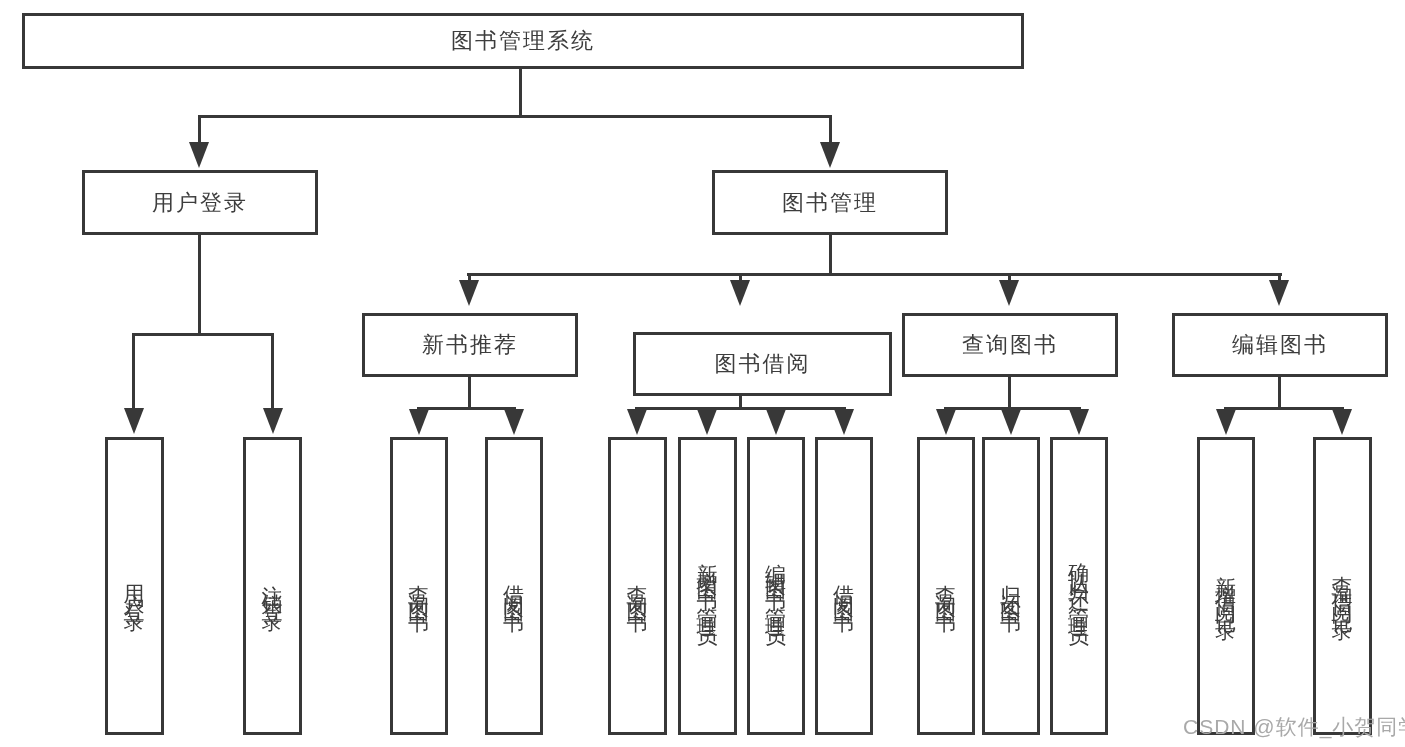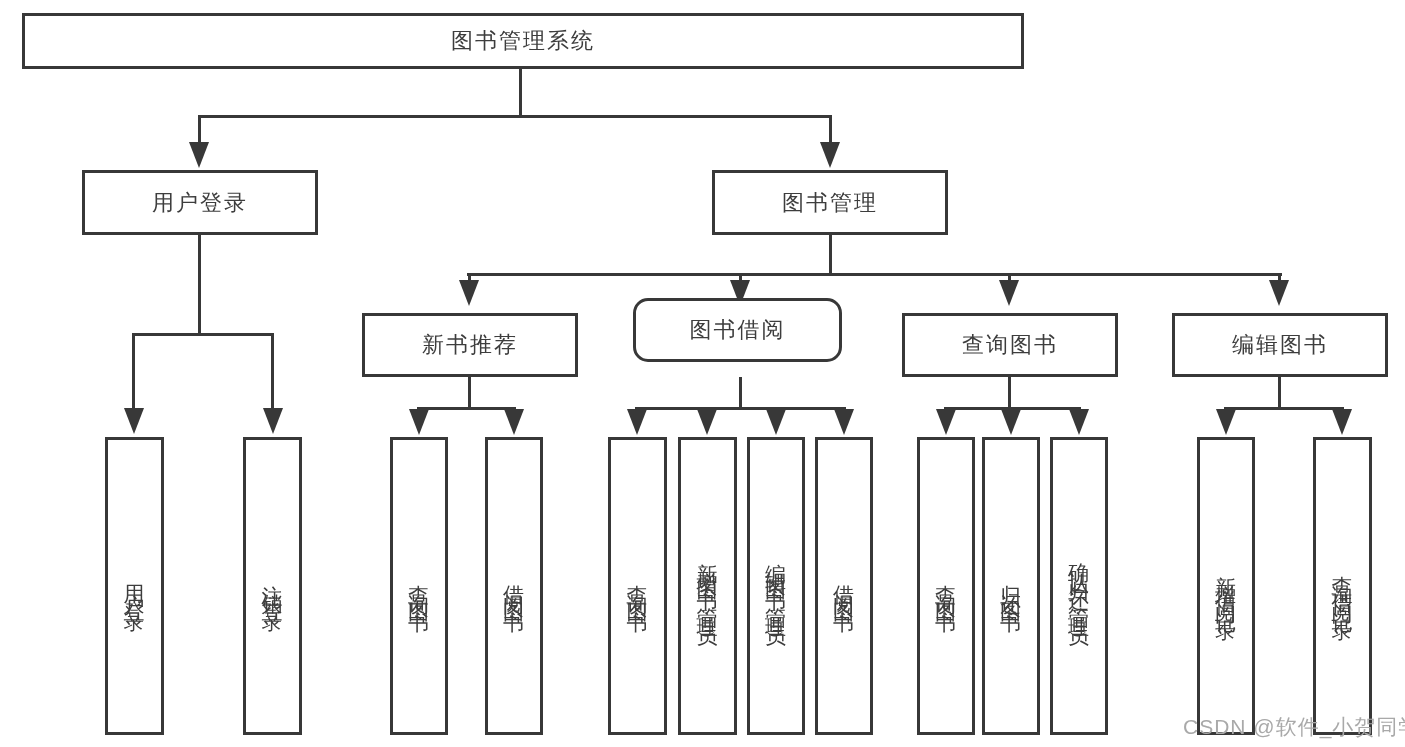--- a/index.html
+++ b/index.html
@@ -103,21 +103,21 @@
   <div class="box hbox" style="left:82px;top:170px;width:236px;height:65px;">
     <span>用户登录</span>
   </div>
   <div class="box hbox" style="left:712px;top:170px;width:236px;height:65px;">
     <span>图书管理</span>
   </div>
 
   <div class="box hbox" style="left:362px;top:313px;width:216px;height:64px;">
     <span>新书推荐</span>
   </div>
-  <div class="box hbox" style="left:633px;top:298px;width:209px;height:64px;border-radius:15px;">
+  <div class="box hbox" style="left:633px;top:332px;width:259px;height:64px;">
     <span>图书借阅</span>
   </div>
   <div class="box hbox" style="left:902px;top:313px;width:216px;height:64px;">
     <span>查询图书</span>
   </div>
   <div class="box hbox" style="left:1172px;top:313px;width:216px;height:64px;">
     <span>编辑图书</span>
   </div>
 
   <div class="box vbox" style="left:105px;top:437px;width:59px;height:298px;">

